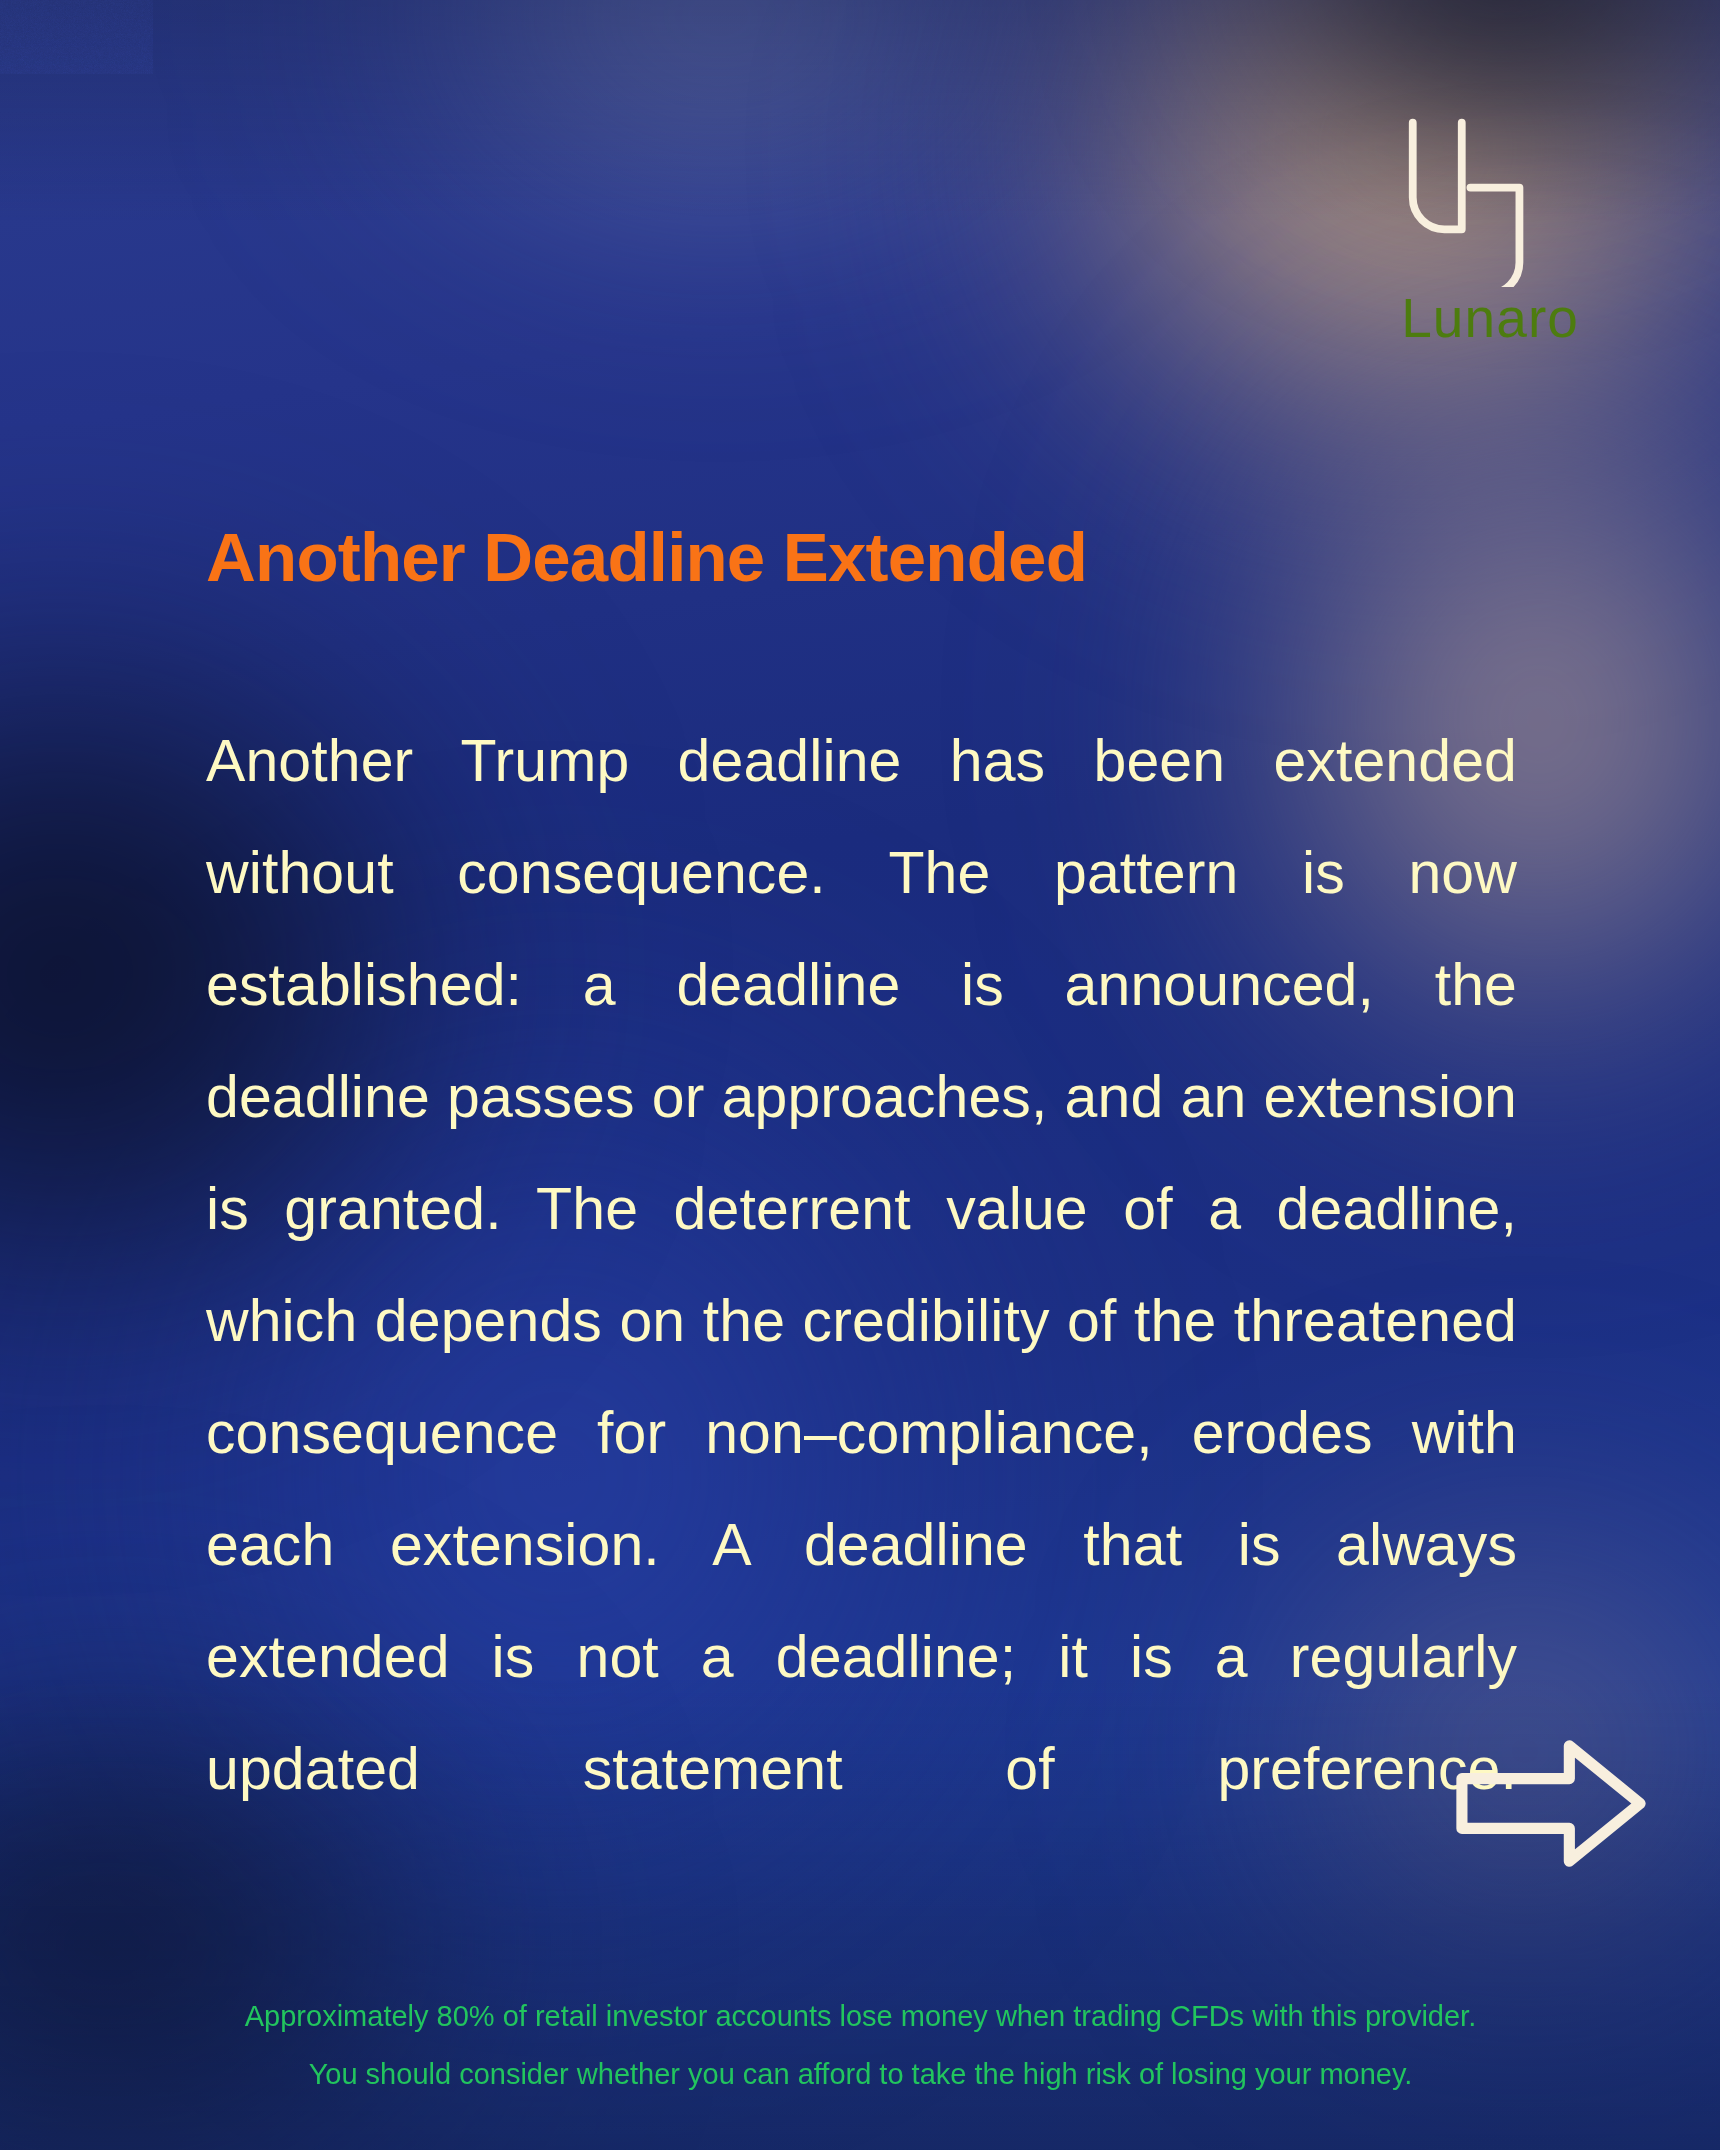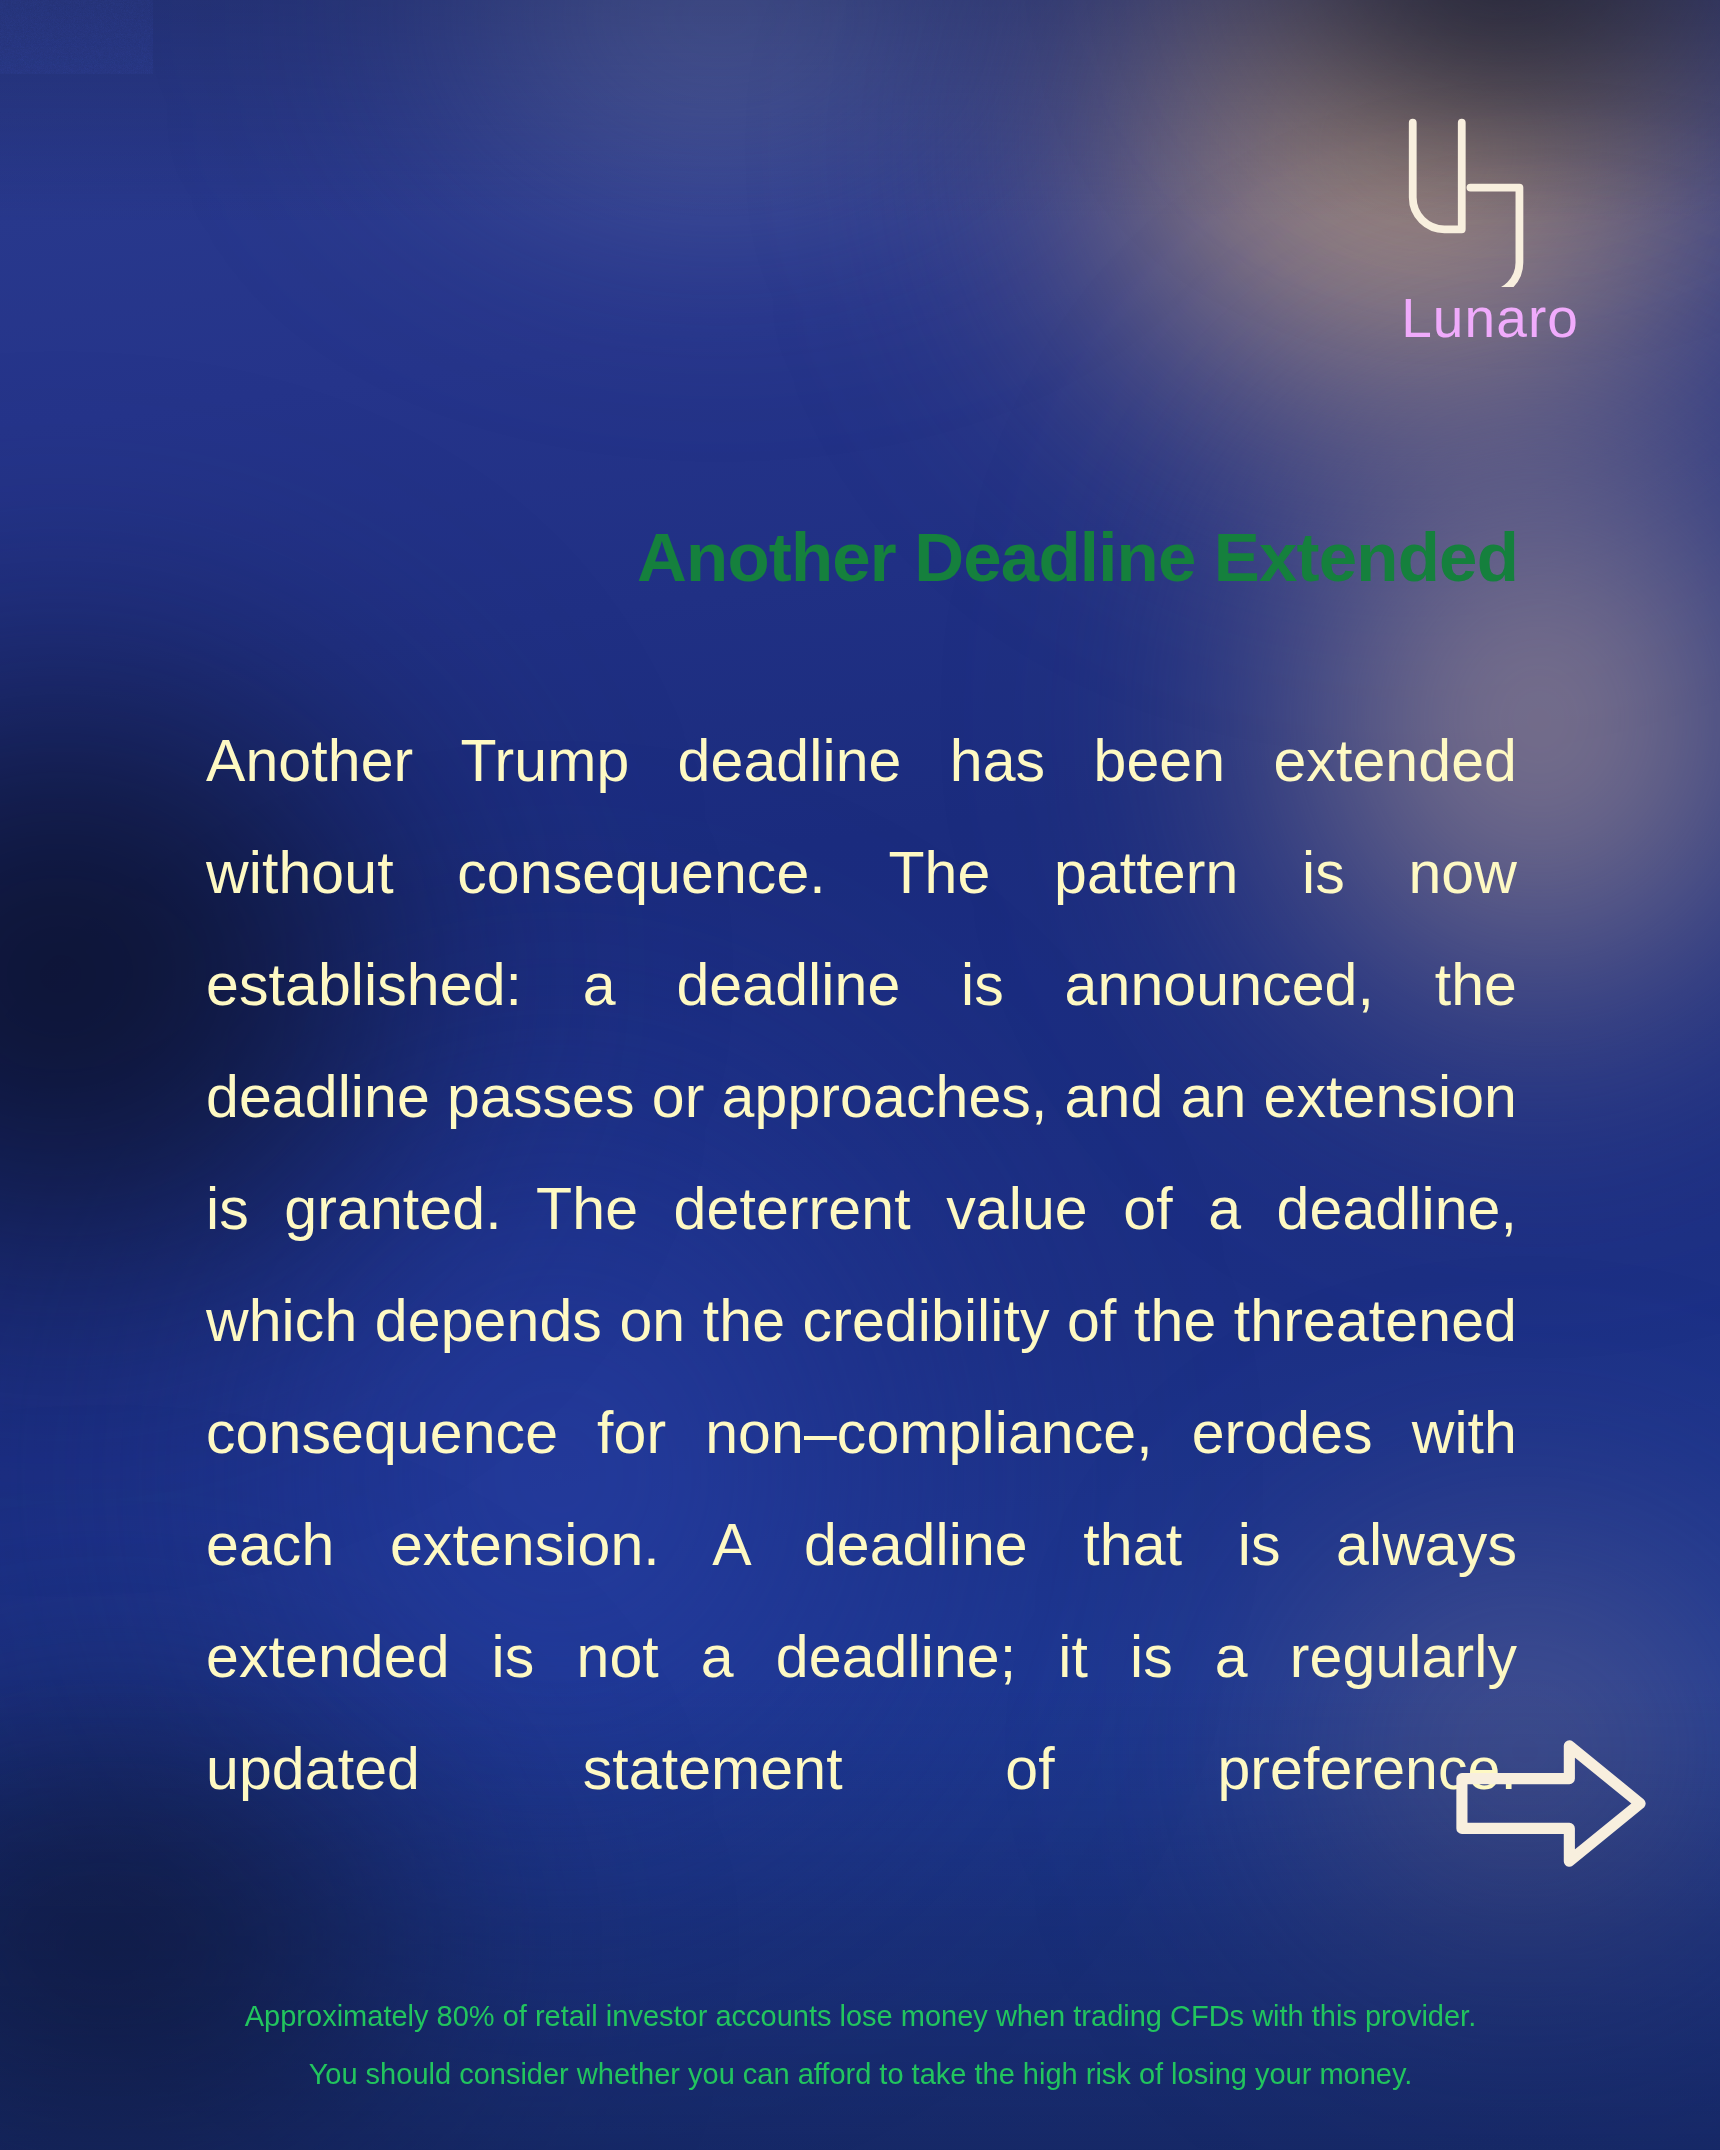--- a/index.html
+++ b/index.html
@@ -125,36 +125,36 @@
     width: 173px;
     height: 173px;
     margin-right: 11.6px;
   }
   .brand-name {
     margin-top: 4.2px;
     font-size: 55px;
     line-height: 1;
     font-weight: 400;
     letter-spacing: 1.1px;
-    color: #f0abfc;
+    color: #4d7c0f;
     margin-left: 40px;
   }
 
   
   .title {
     position: absolute;
     left: 206px;
     right: 203px;
     top: 473px;
-    text-align: right;
+    text-align: left;
     font-size: 69px;
     line-height: 1.12;
     font-weight: 700;
     letter-spacing: -0.8px;
-    color: #15803d;
+    color: #f97316;
   }
 
   
   .body-copy {
     position: absolute;
     left: 206px;
     width: 1311px;
     top: 646px;
     text-align: justify;
     text-justify: inter-word;

